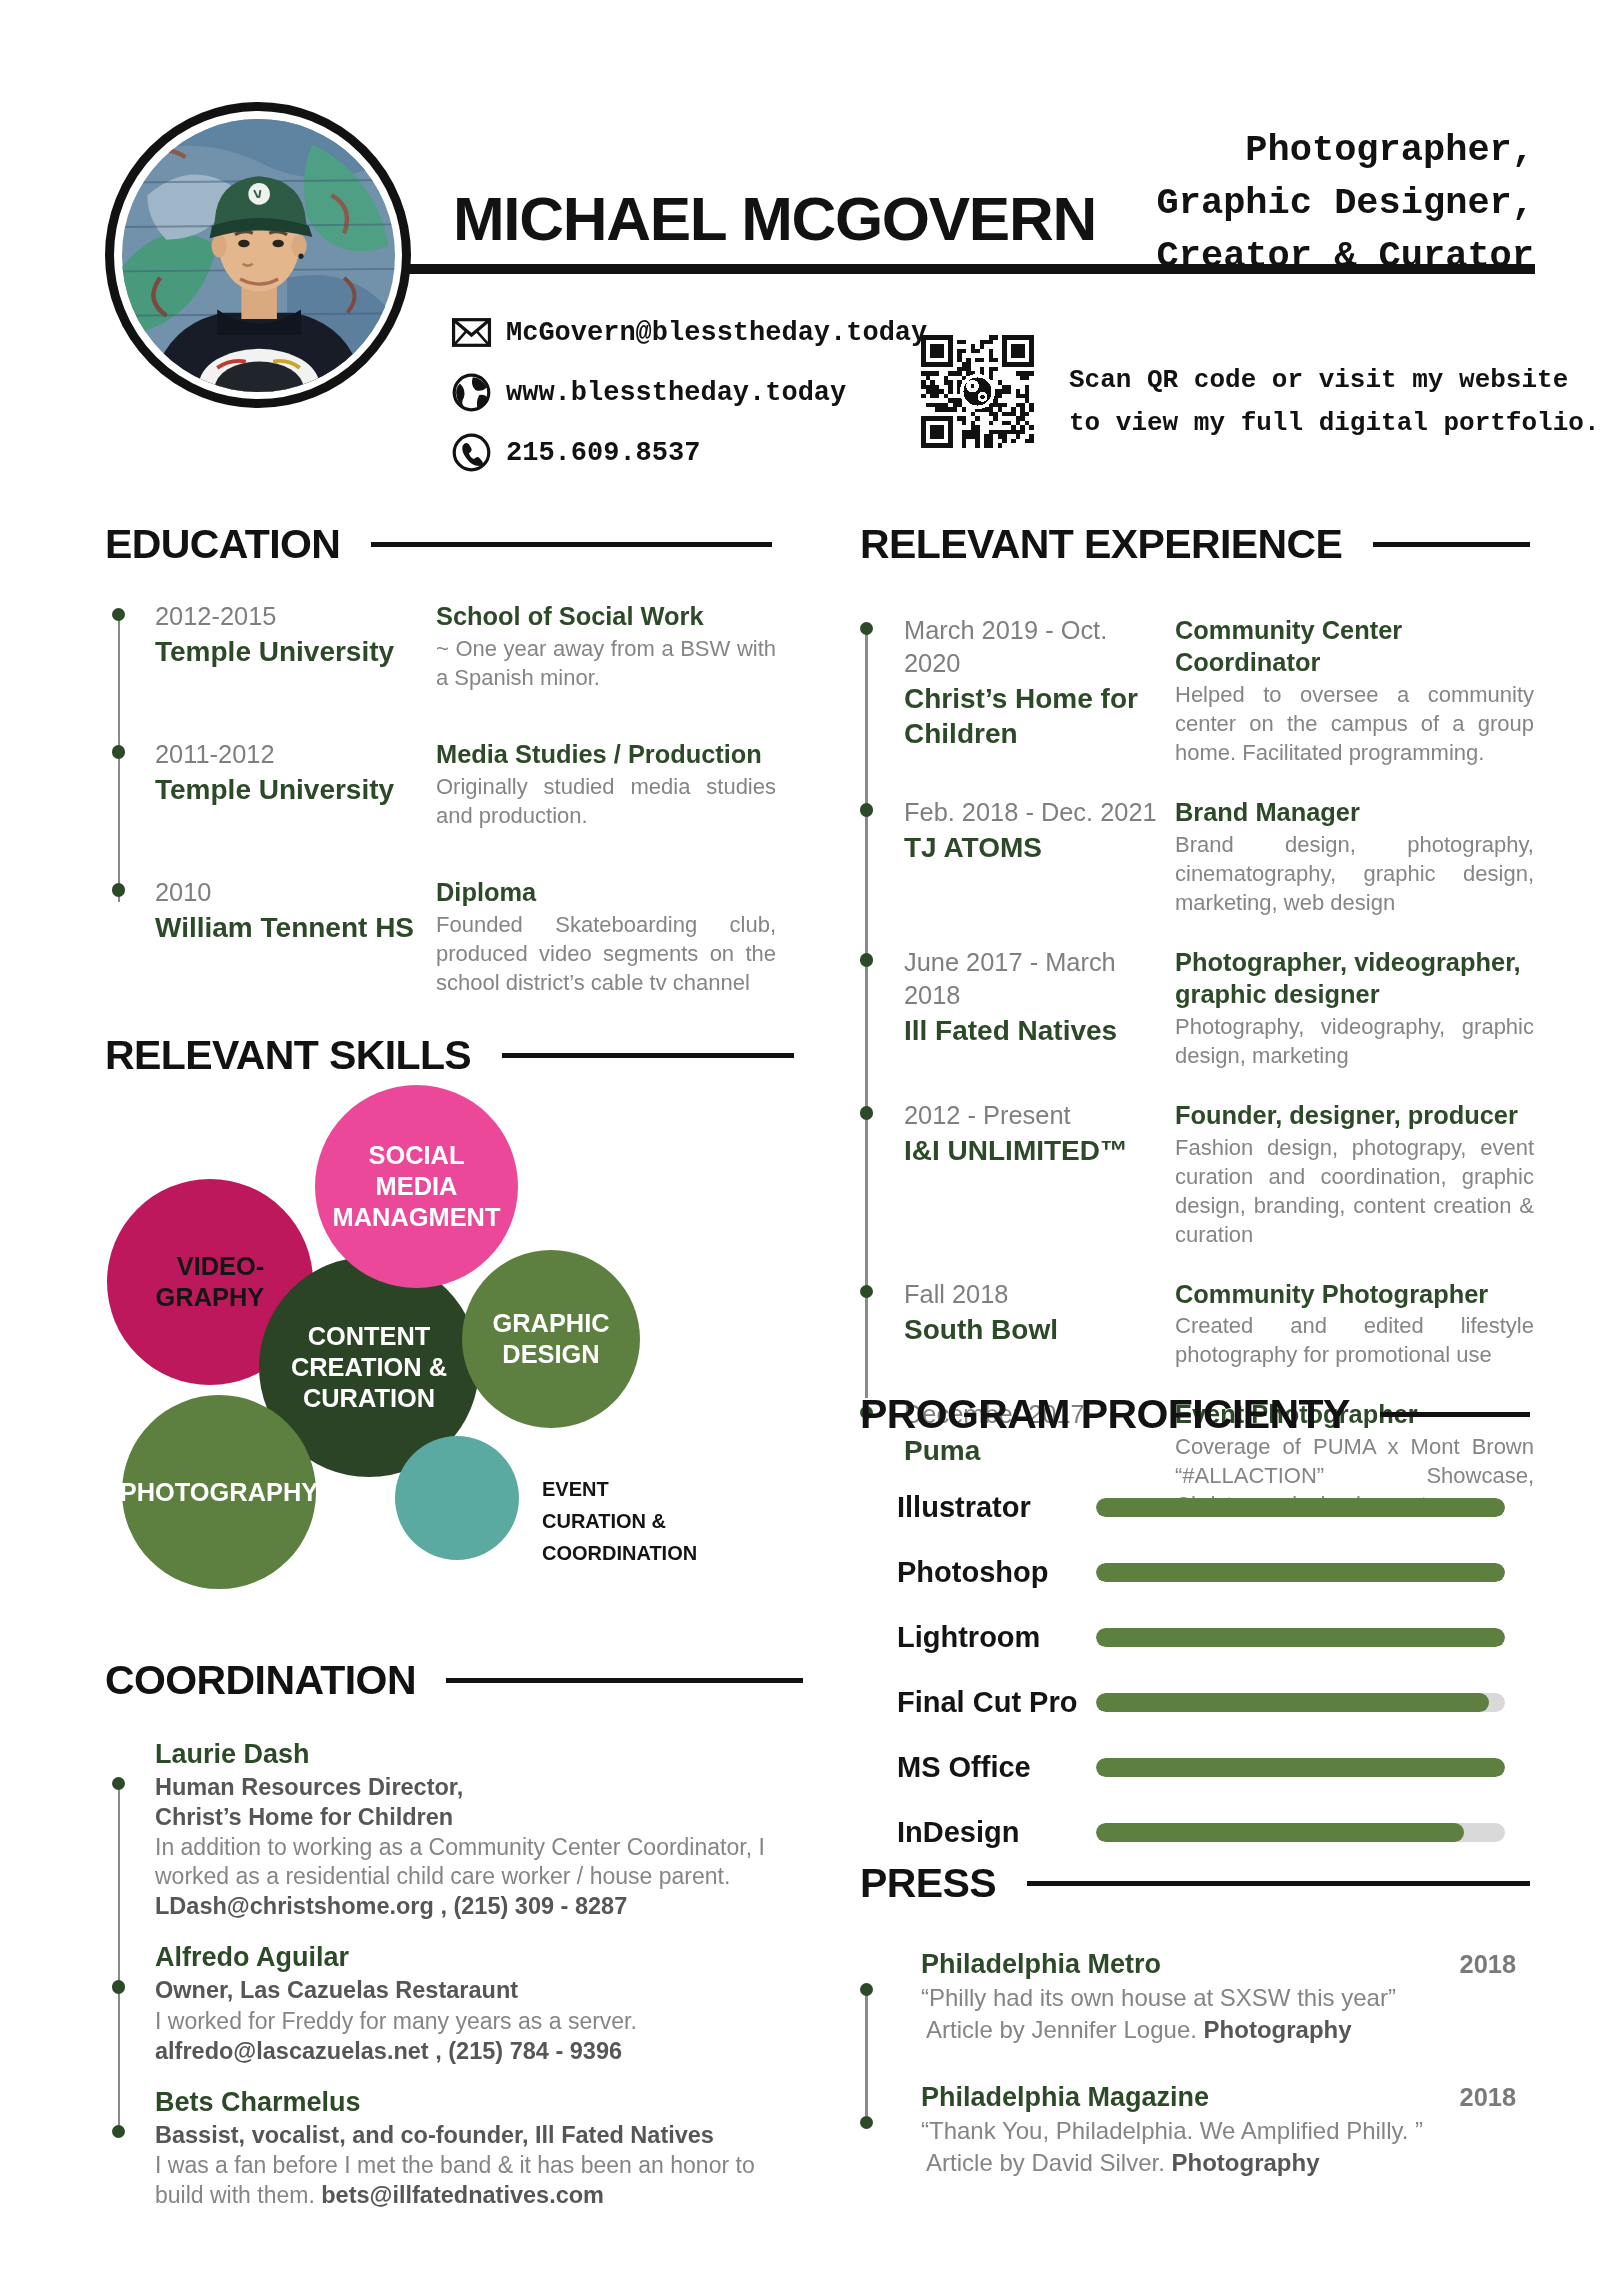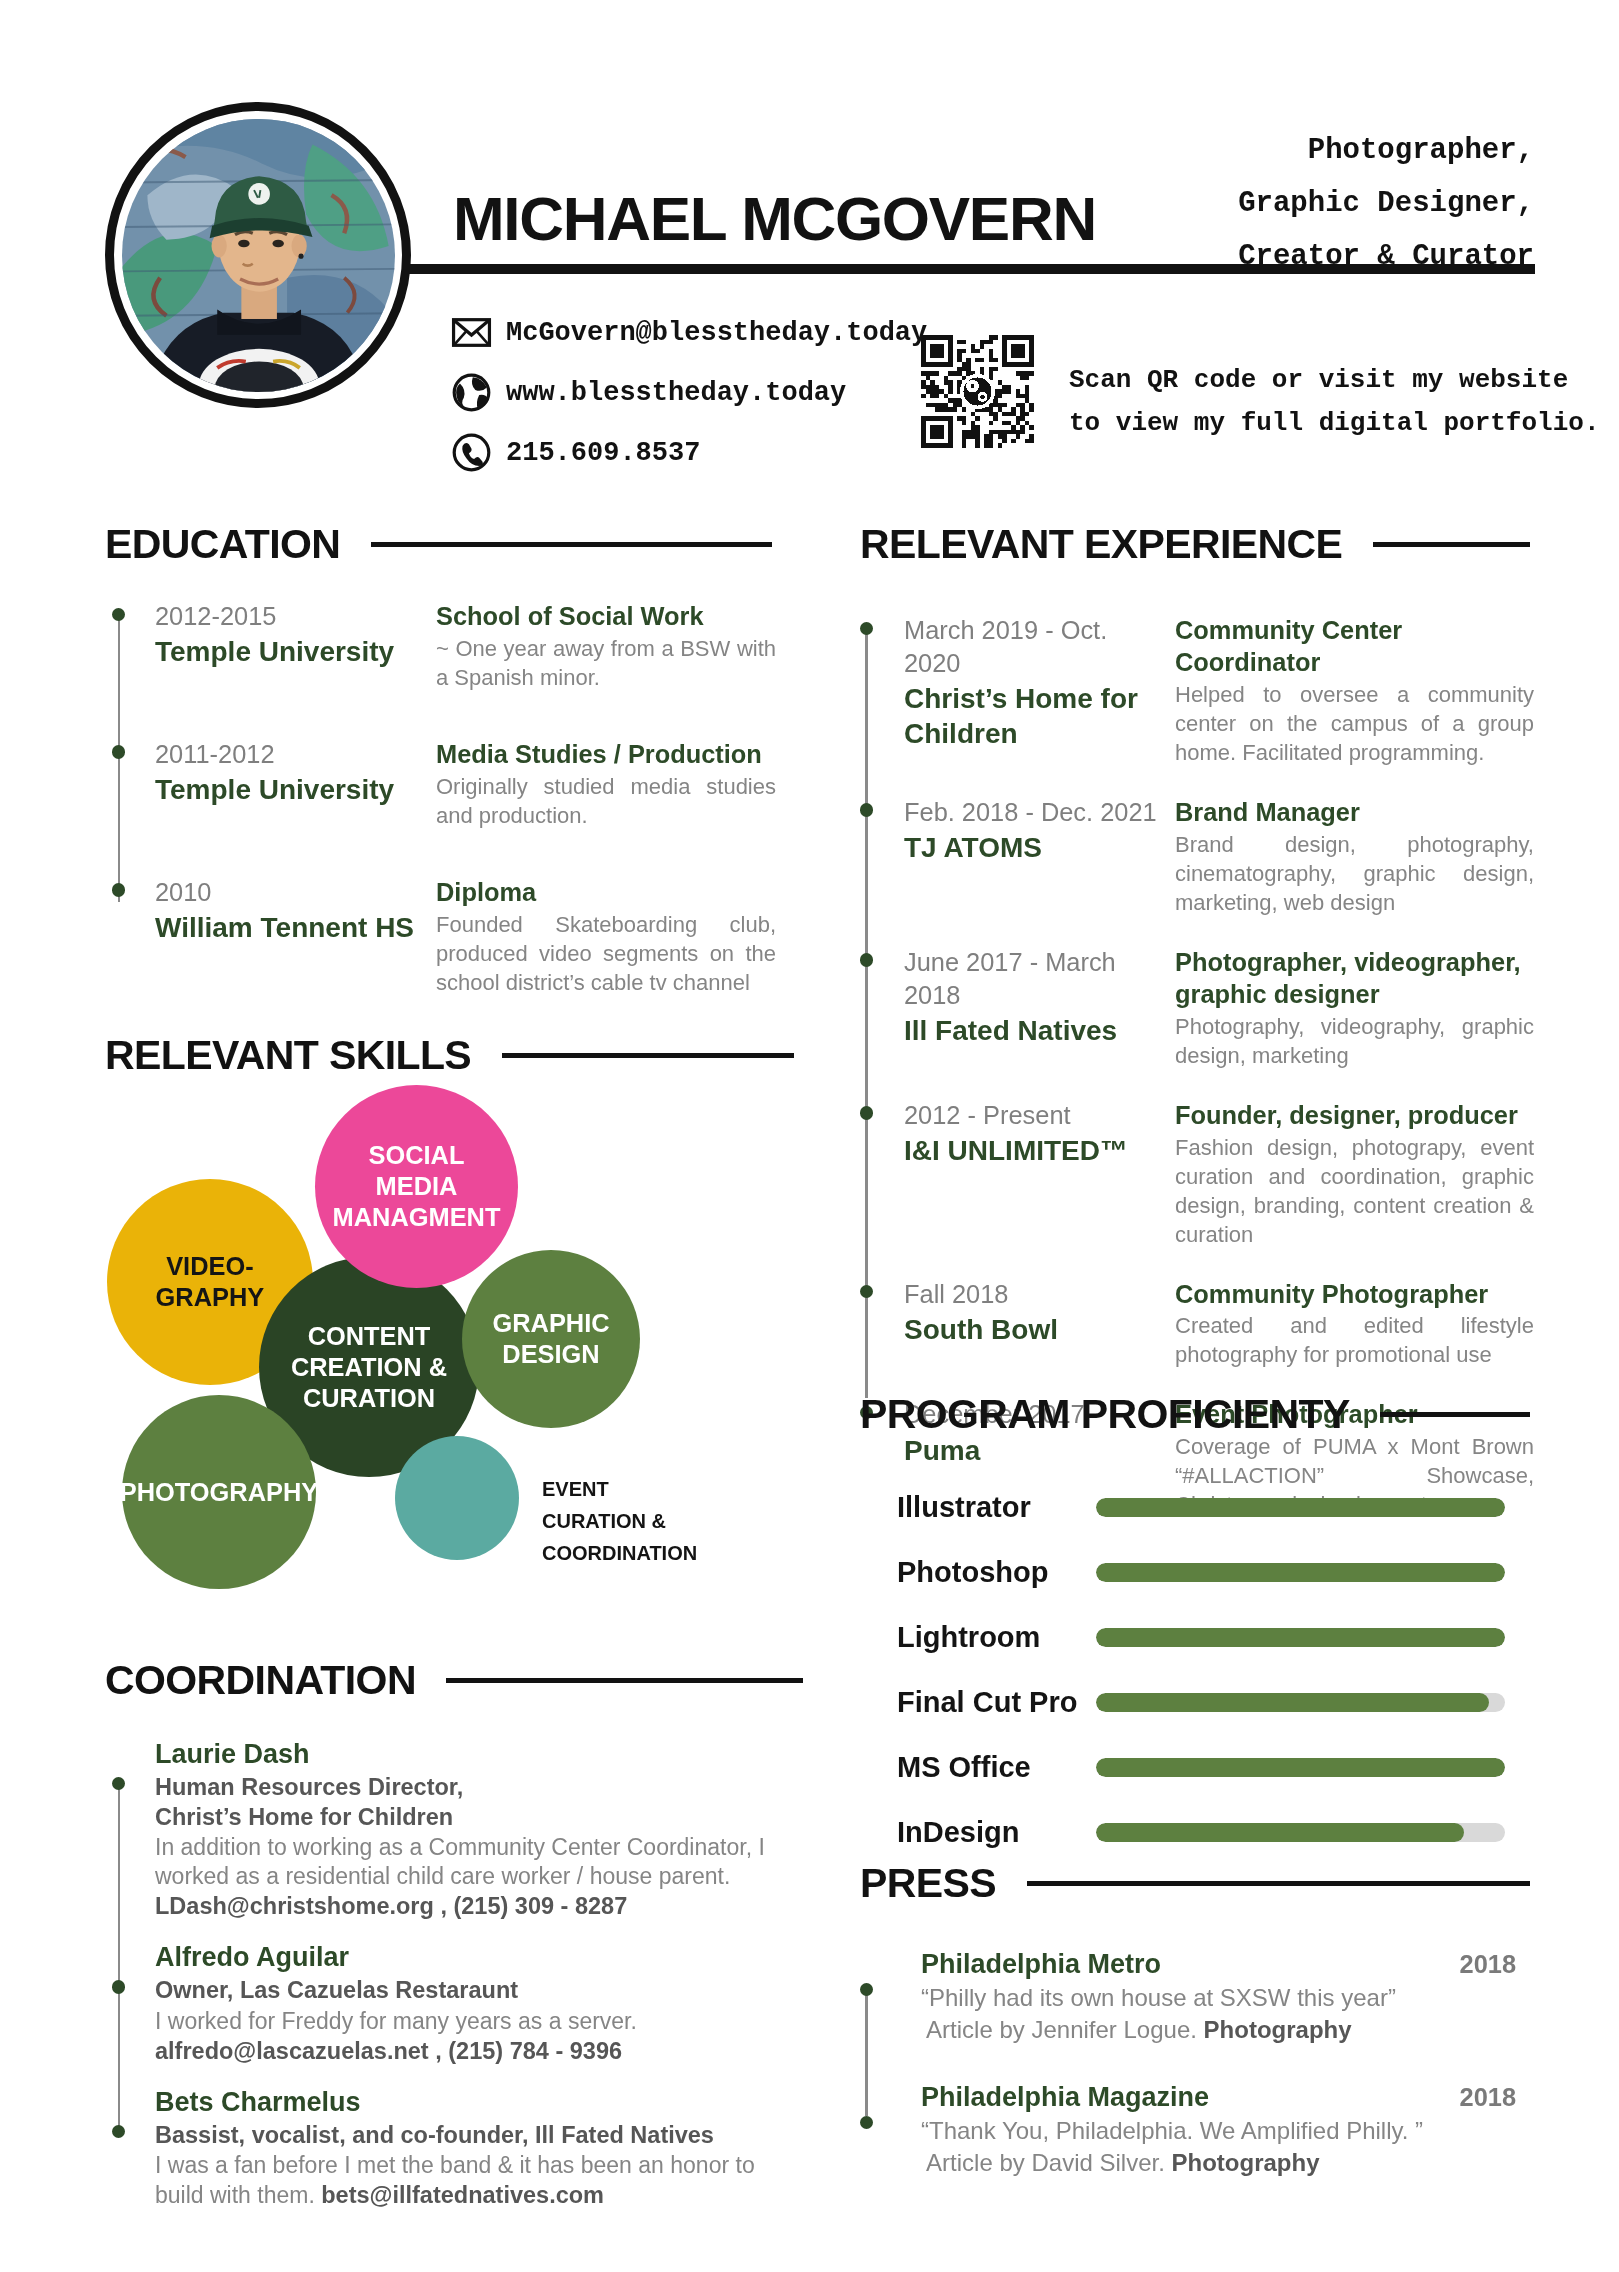--- a/index.html
+++ b/index.html
@@ -9,21 +9,21 @@
   .abs { position:absolute; }
 
   
   .photo-outer { left:105px; top:102px; width:306px; height:306px; border-radius:50%;
                  border:9px solid #121212; background:#fff; }
   .photo-inner { position:absolute; left:7.6px; top:7.6px; width:273px; height:273px;
                  border-radius:50%; overflow:hidden; }
   .name { left:453px; top:183px; font-size:62px; font-weight:800; letter-spacing:-1.3px; color:#121212; white-space:nowrap; }
   .hline { left:409px; top:264px; width:1126px; height:9.5px; background:#121212; }
   .titles { right:86px; top:124px; text-align:right; font-family:"Liberation Mono", monospace;
-            font-weight:700; font-size:29px; line-height:53px; color:#121212; }
+            font-weight:700; font-size:37px; line-height:53px; color:#121212; }
   .contact { left:451px; top:312px; }
   .contact-row { display:flex; align-items:center; height:41px; margin-bottom:19px; }
   .contact-row .cicon { width:41px; height:41px; margin-right:14px; flex:0 0 auto; }
   .contact-row .ctext { font-family:"Liberation Mono", monospace; font-weight:700; font-size:27px; color:#121212; white-space:nowrap; }
   .qr { left:921px; top:335px; width:113px; height:113px; }
   .scan { left:1069px; top:359px; font-family:"Liberation Mono", monospace; font-weight:700;
           font-size:26px; line-height:43px; color:#121212; white-space:pre-line; }
 
   
   .sec-head { display:flex; align-items:center; }
@@ -435,21 +435,21 @@
     </div>
   </div>
 </div>
 
 <div class="abs skills">
   <div class="sec-head">
     <h2>RELEVANT SKILLS</h2>
     <div class="rule"></div>
   </div>
   <div class="bubbles">
-    <div class="bubble b-video" style="background: #eab308; color: rgb(21, 21, 21);">
+    <div class="bubble b-video" style="background: #be185d; color: rgb(21, 21, 21); text-align: right;">
       <span class="bubble-label" style="white-space: pre-line;">VIDEO-
 GRAPHY</span>
     </div>
     <div class="bubble b-content" style="background: rgb(42, 68, 37); color: rgb(255, 255, 255);">
       <span class="bubble-label" style="white-space: pre-line;">CONTENT
 CREATION &amp;
 CURATION</span>
     </div>
     <div class="bubble b-blue" style="background: #ec4899; color: rgb(255, 255, 255);">
       <span class="bubble-label" style="white-space: pre-line;">SOCIAL

